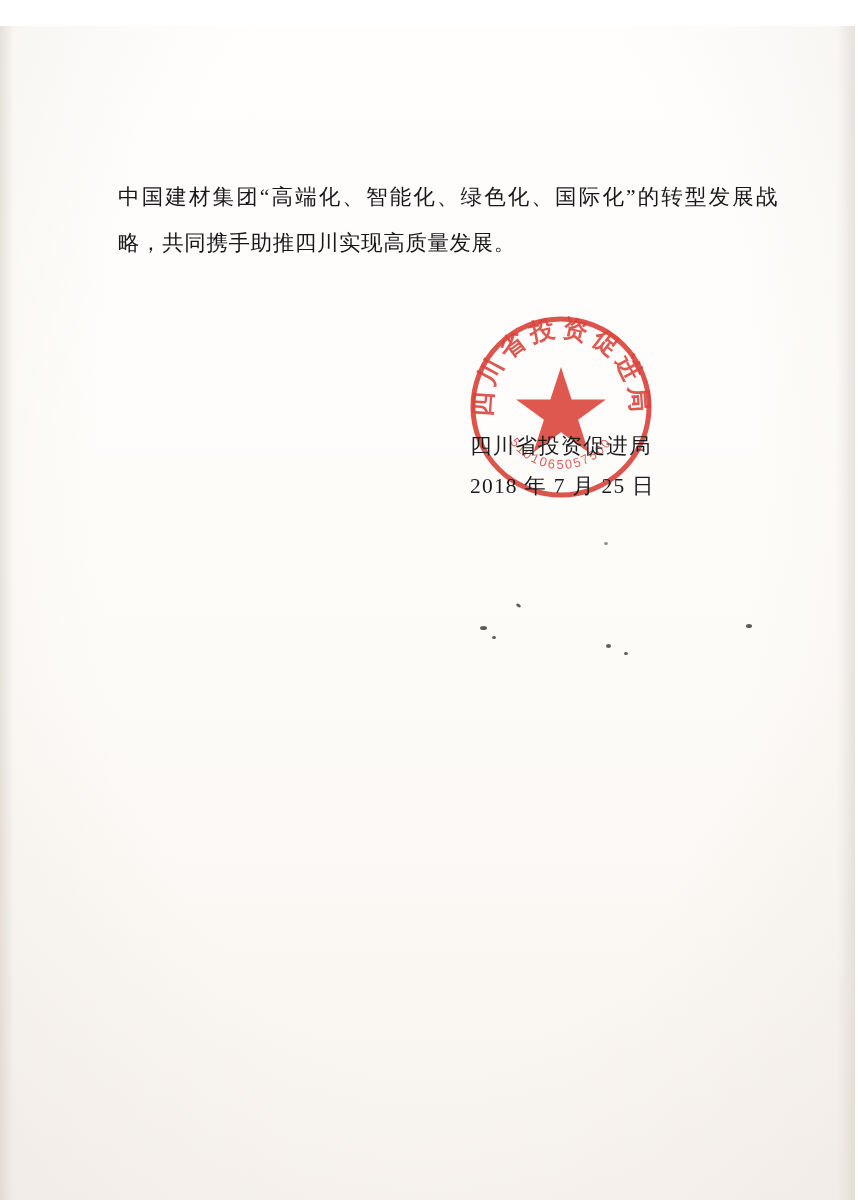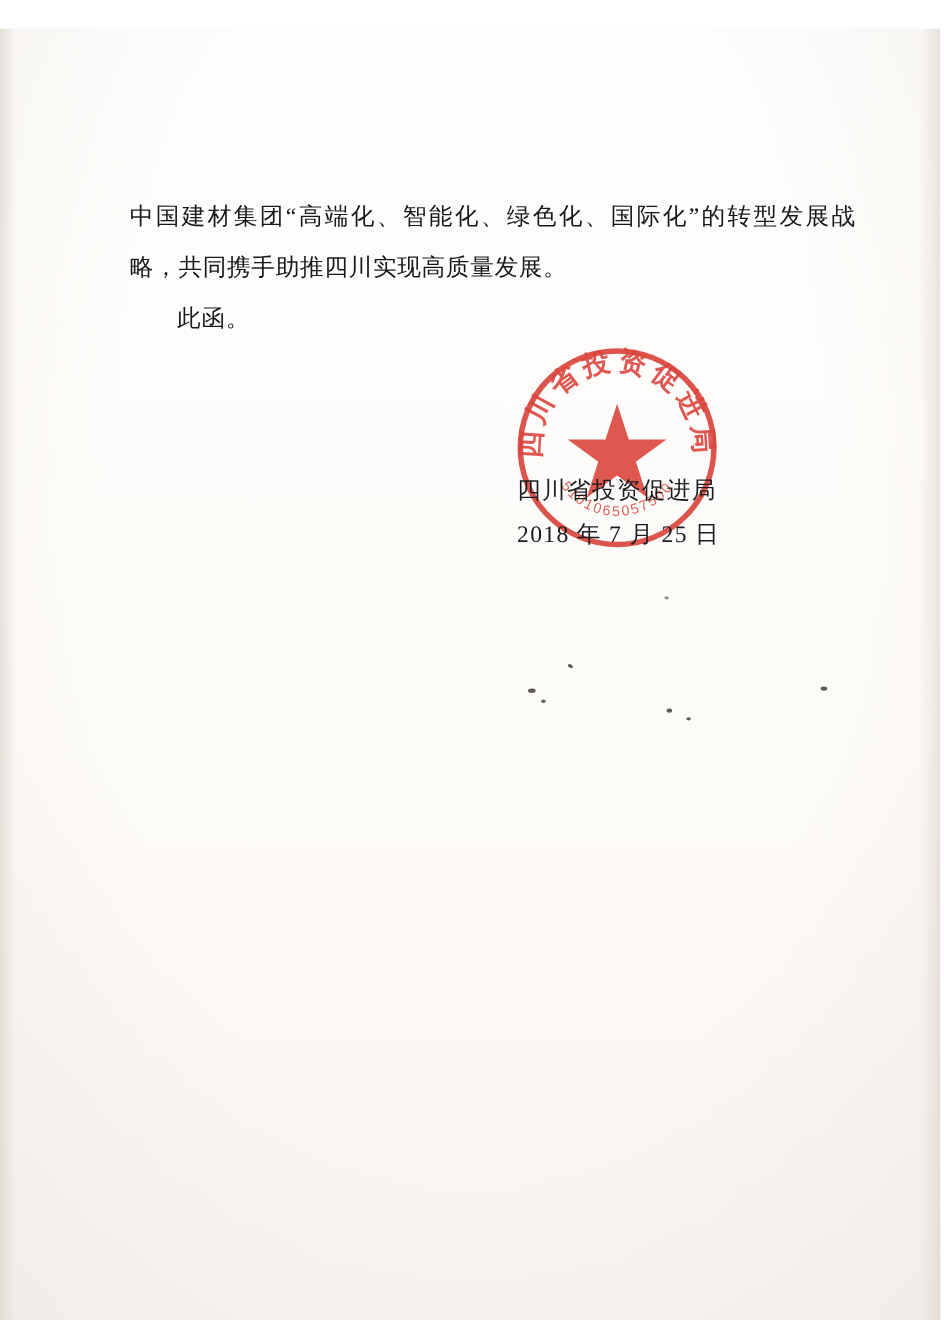--- a/index.html
+++ b/index.html
@@ -176,21 +176,20 @@
     </div>
   </div>
 
   <div class="paper-tint"></div>
   <div class="scan-edge-left"></div>
   <div class="scan-edge-right"></div>
   <div class="scan-edge-bottom"></div>
 
   <div class="content">
     <p class="para">中国建材集团“高端化、智能化、绿色化、国际化”的转型发展战略，共同携手助推四川实现高质量发展。</p>
-    <p class="para indent">此函。</p>
   </div>
 
   <div class="seal">
     <svg width="196" height="196" viewBox="0 0 196 196" xmlns="http://www.w3.org/2000/svg">
       <defs>
         <path id="sealTopArc" d="M 28 98 A 70 70 0 0 1 168 98"></path>
         <path id="sealBottomArc" d="M 36 98 A 62 62 0 0 0 160 98"></path>
       </defs>
       <g fill="none" stroke="#d8382f" stroke-width="5" opacity="0.92">
         <circle cx="98" cy="98" r="88"></circle>

